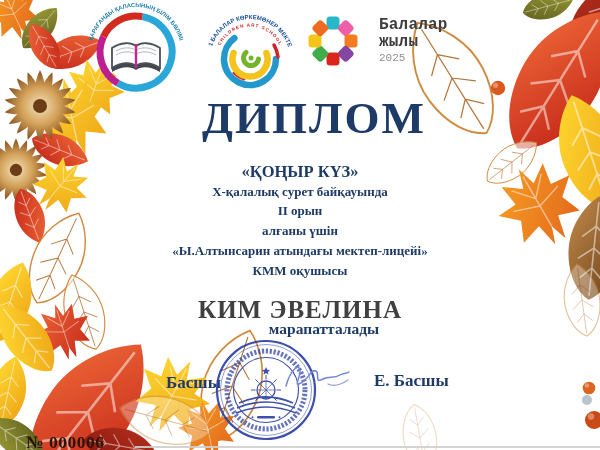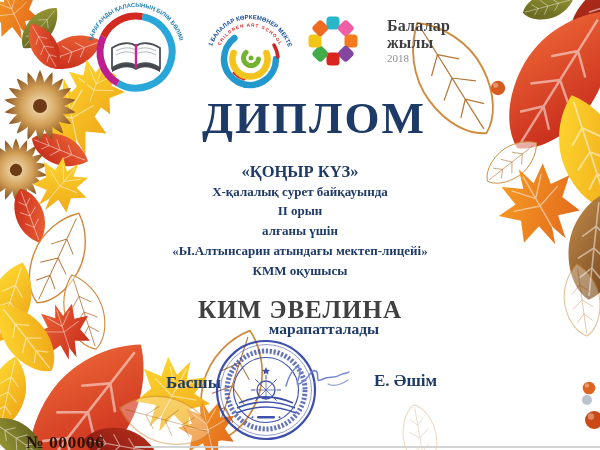--- a/index.html
+++ b/index.html
@@ -5,22 +5,22 @@
   html,body{margin:0;padding:0;}
   body{width:600px;height:450px;overflow:hidden;background:#ffffff;
        font-family:"Liberation Serif","DejaVu Serif",serif;}
   .page{position:relative;width:600px;height:450px;background:#ffffff;}
   svg{display:block;}
   .decor{position:absolute;left:0;top:0;pointer-events:none;}
 
   
   .logo-edu{position:absolute;left:84px;top:2px;}
   .logo-art{position:absolute;left:200px;top:3px;}
-  .logo-year{position:absolute;left:306px;top:14px;display:flex;align-items:flex-start;gap:27px;
-             font-family:Liberation Serif, serif;}
+  .logo-year{position:absolute;left:306px;top:14px;display:flex;align-items:flex-start;gap:19px;
+             font-family:Liberation Mono, monospace;}
   .logo-year .txt{padding-top:3px;}
   .logo-year .l1,.logo-year .l2{font-size:16px;font-weight:bold;color:#3e3e40;line-height:17px;letter-spacing:.2px;}
   .logo-year .yr{font-size:11px;color:#8f9093;line-height:13px;margin-top:1px;}
 
   
   .title{position:absolute;left:0;right:0;top:92px;text-align:center;
          font-size:45px;font-weight:bold;color:#1e3a66;letter-spacing:2px;padding-left:28px;}
   .bodytext{position:absolute;left:0;right:0;top:162px;text-align:center;color:#1e3a66;font-weight:bold;}
   .bodytext .ln{font-size:13px;line-height:19.7px;}
   .bodytext .ln.first{font-size:16.5px;}
@@ -235,40 +235,40 @@
           <rect x="-6.5" y="-24.5" width="13" height="13" rx="3.5" fill="#f3c517"></rect>
         </g>
       <g transform="rotate(315)">
           <rect x="-6.5" y="-24.5" width="13" height="13" rx="3.5" fill="#ef6b21"></rect>
         </g>
       <rect x="-6" y="-6" width="12" height="12" rx="2" fill="#ffffff"></rect>
     </svg>
     <div class="txt">
       <div class="l1">Балалар</div>
       <div class="l2">жылы</div>
-      <div class="yr">2018</div>
+      <div class="yr">2025</div>
     </div>
   </div>
 
   <div class="title">ДИПЛОМ</div>
 
   <div class="bodytext">
     <div class="ln first">«ҚОҢЫР КҮЗ»</div>
     <div class="ln">Х-қалалық сурет байқауында</div>
     <div class="ln">ІІ орын</div>
     <div class="ln">алғаны үшін</div>
     <div class="ln">«Ы.Алтынсарин атындағы мектеп-лицейі»</div>
     <div class="ln">КММ оқушысы</div>
   </div>
 
   <div class="recipient">КИМ ЭВЕЛИНА</div>
   <div class="awarded">марапатталады</div>
 
   <div class="sig-role">Басшы</div>
-  <div class="sig-name">Е. Әшім</div>
+  <div class="sig-name">Е. Басшы</div>
 
   <svg class="stamp" width="118" height="114" viewBox="0 0 118 114">
     <g fill="none" stroke="#2e42a4">
       <circle cx="59" cy="57" r="49" stroke-width="2.2"></circle>
       <circle cx="59" cy="57" r="45.5" stroke-width="0.7" opacity="0.8"></circle>
       <circle cx="59" cy="57" r="39" stroke-width="5" stroke-dasharray="2.2,1.7" opacity="0.8"></circle>
       <circle cx="59" cy="57" r="32.5" stroke-width="1.1"></circle>
       <g transform="translate(59,57)">
         <circle r="9" stroke-width="1.3"></circle>
         <path d="M0,-9 L0,9 M-6.4,-6.4 L6.4,6.4 M-6.4,6.4 L6.4,-6.4 M-9,0 L9,0" stroke-width="0.7"></path>

